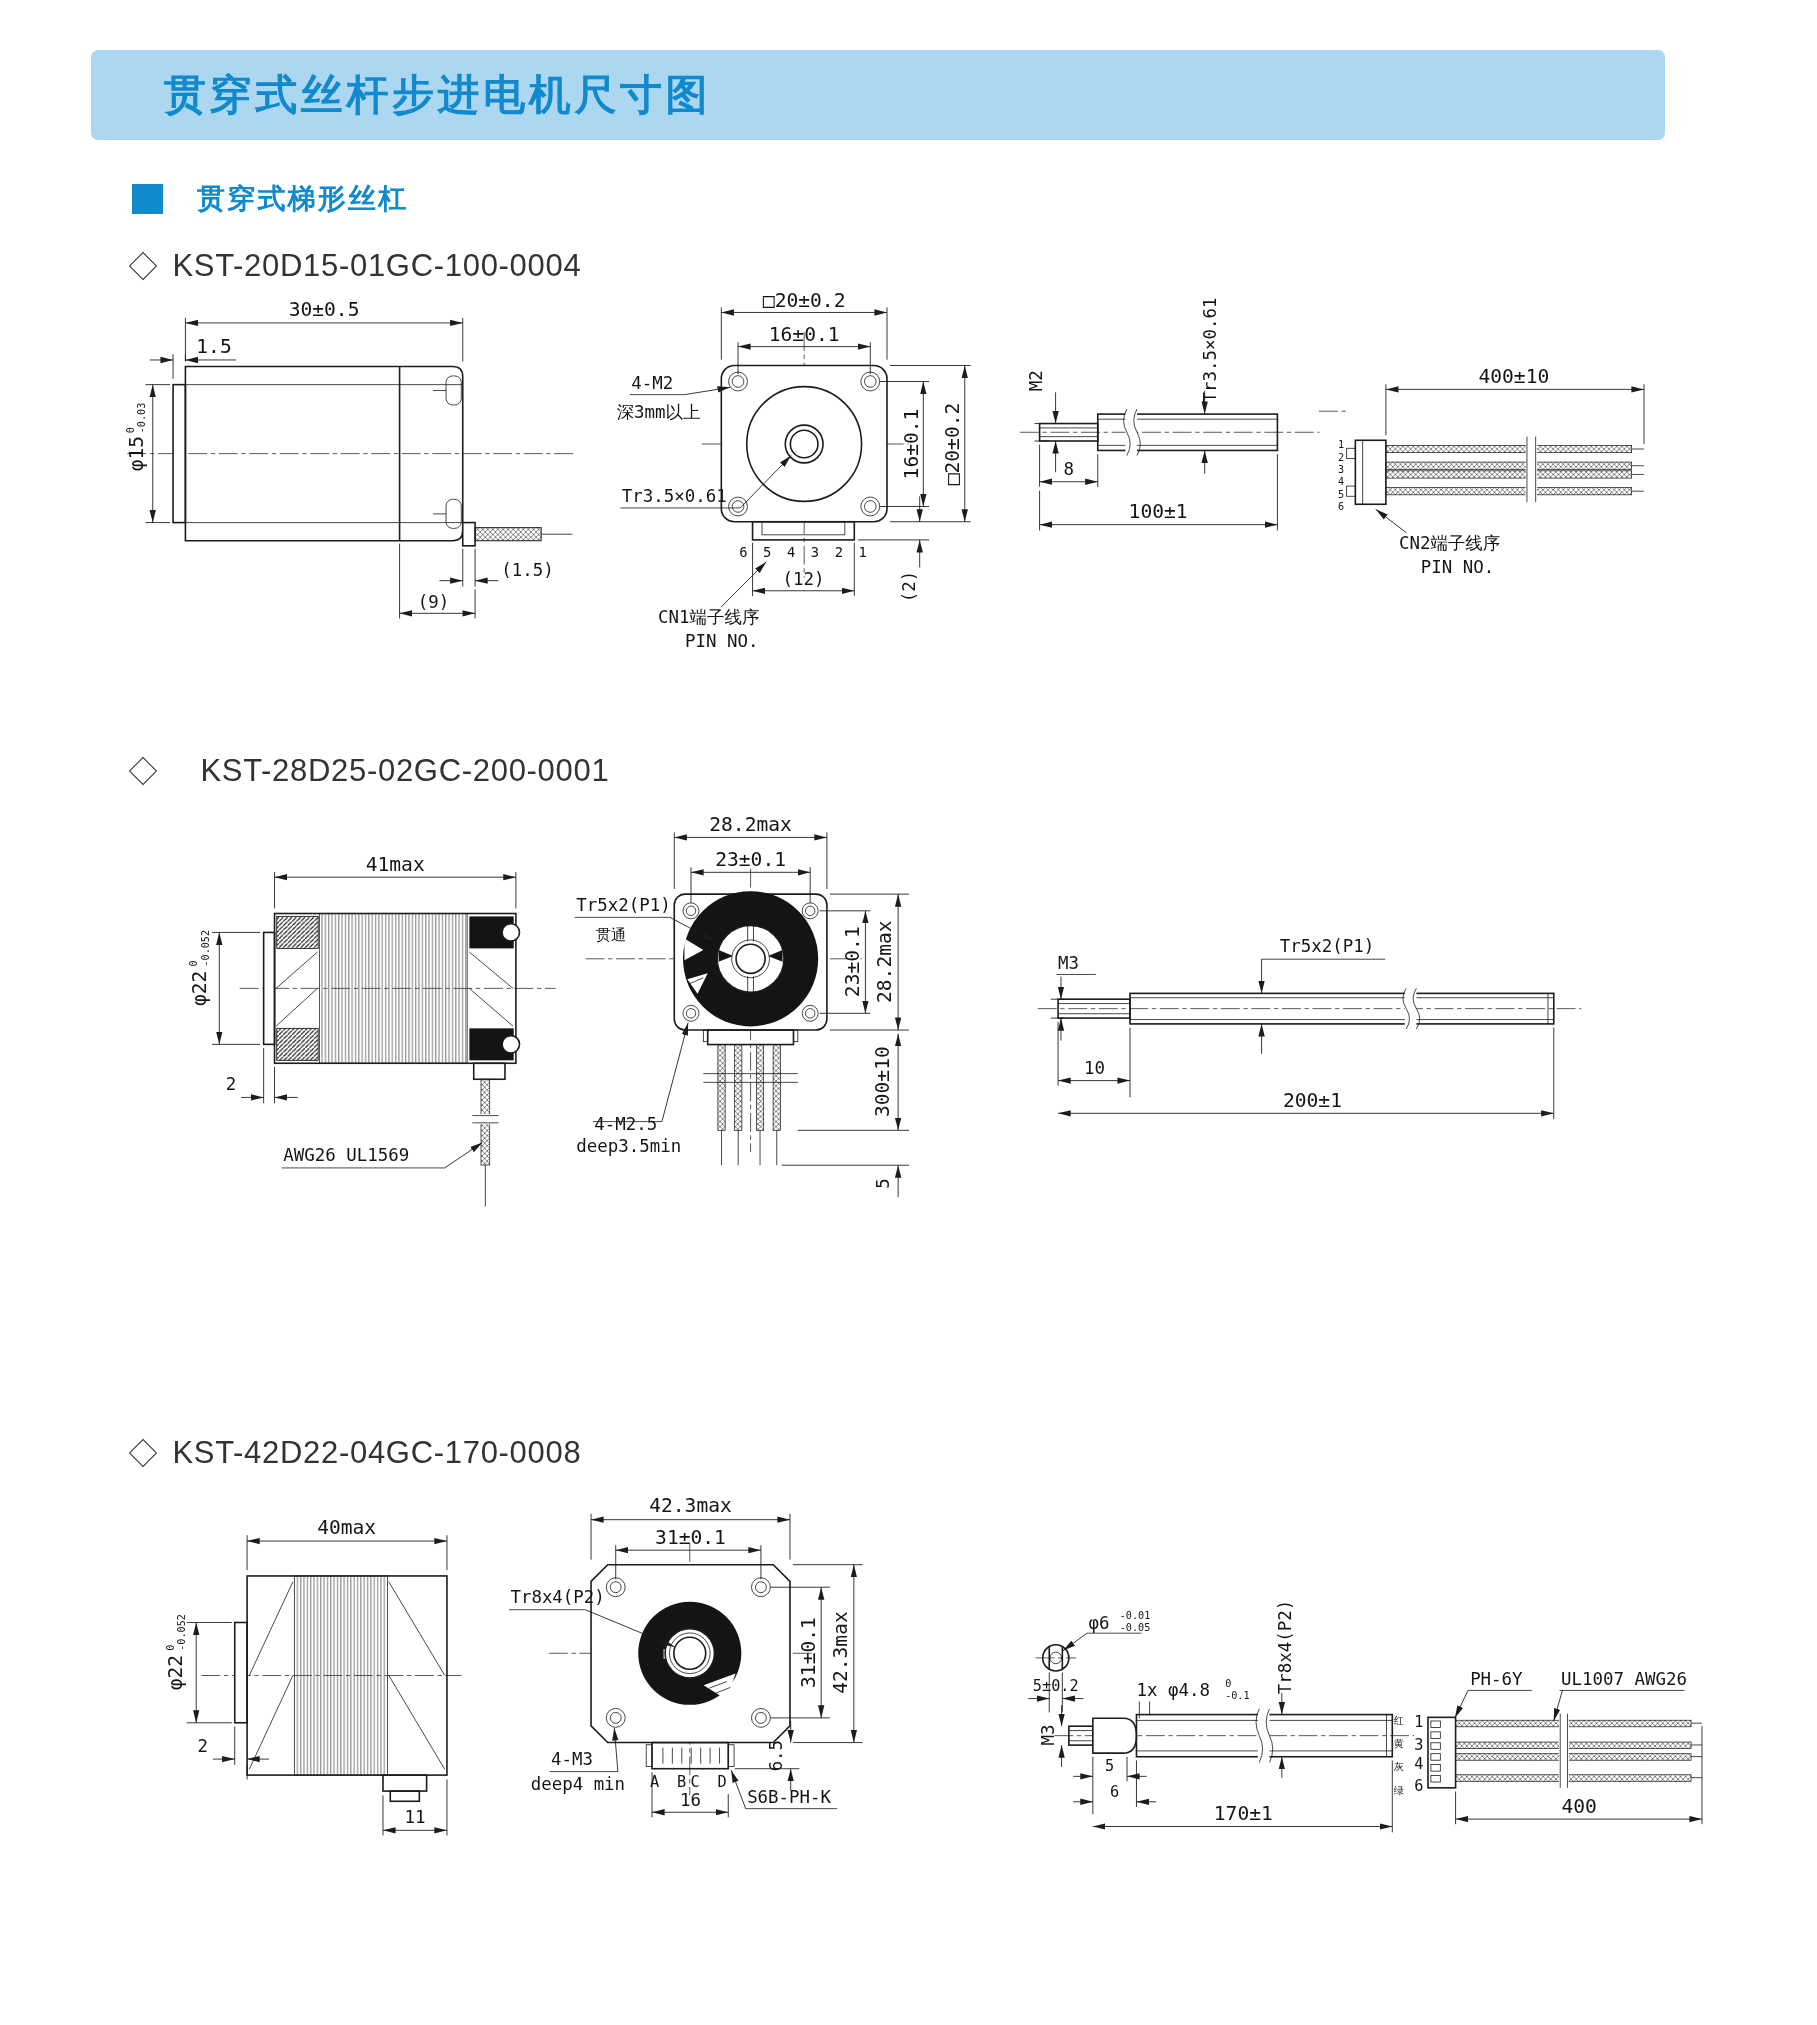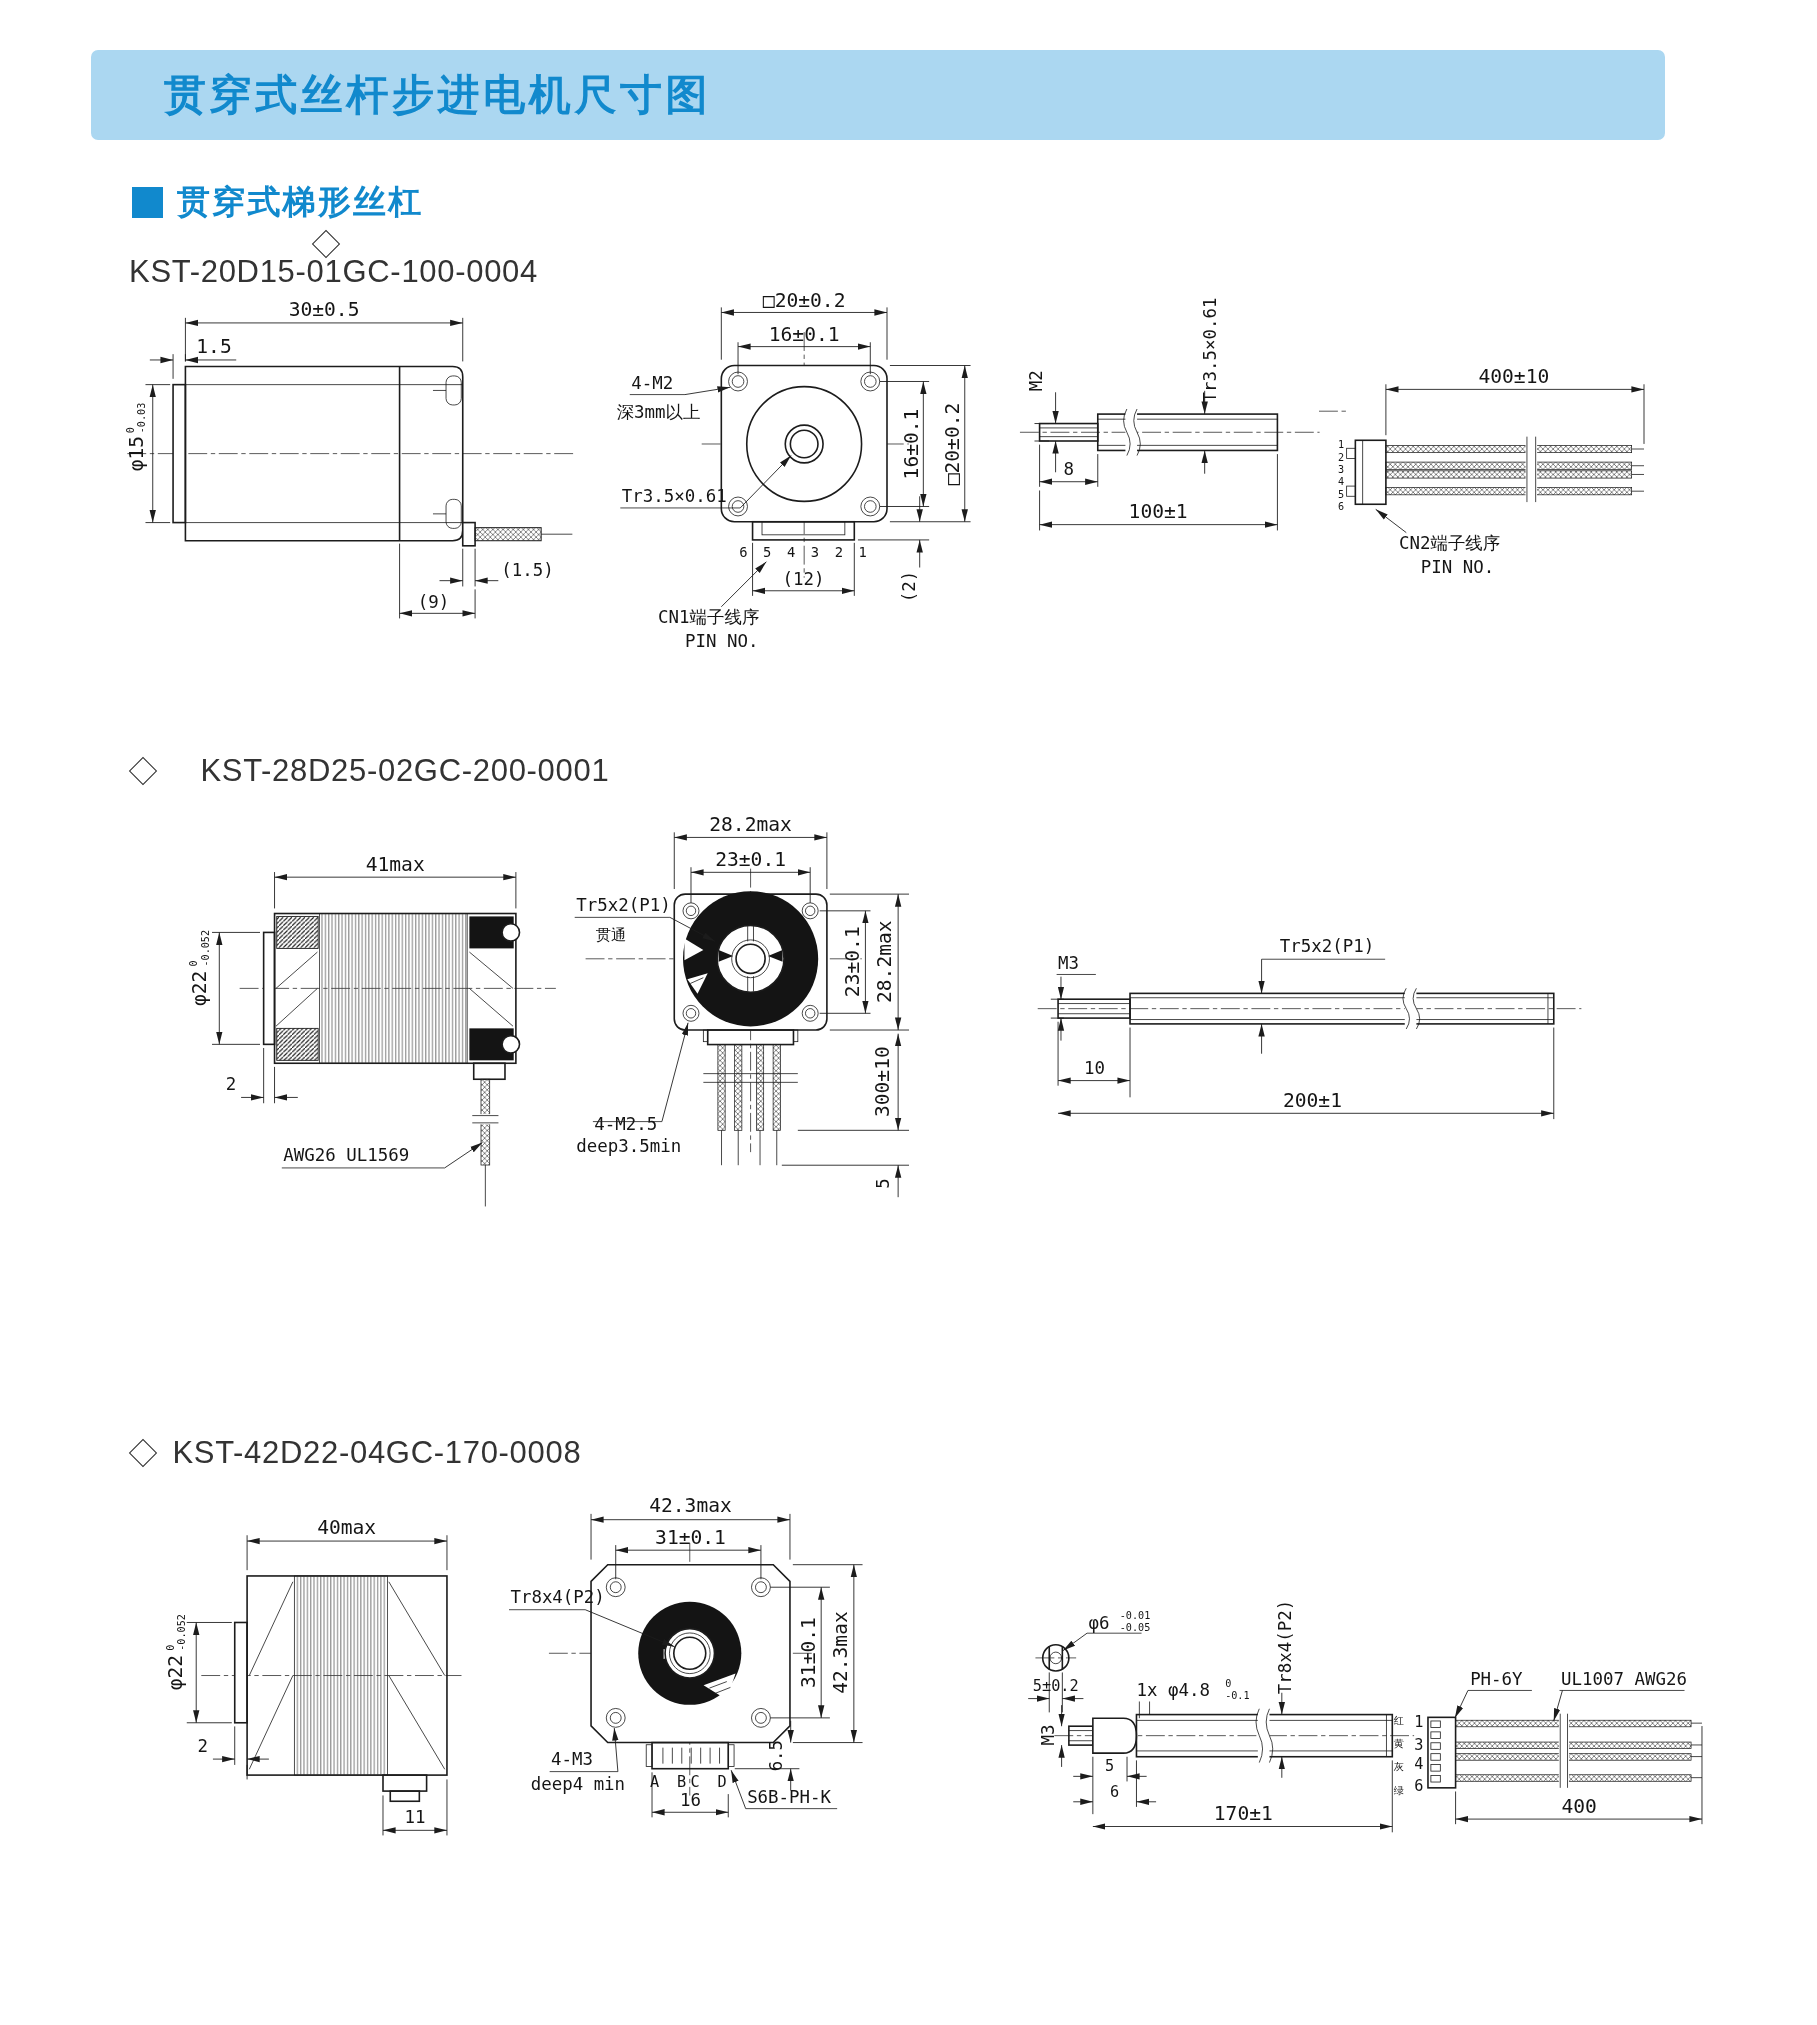--- a/index.html
+++ b/index.html
@@ -1,21 +1,21 @@
 <!DOCTYPE html>
 <html style="font-size:11.6px"><head>
 <meta charset="utf-8">
 <style>
   html,body{margin:0;padding:0;background:#ffffff;}
   body{width:1817px;height:2025px;position:relative;font-family:"Liberation Sans",sans-serif;}
   .banner{position:absolute;left:91px;top:50px;width:1574px;height:90px;background:#abd7f1;display:flex;align-items:center;border-radius:7px;}
   .banner .title{margin-left:73px;font-size:42px;font-weight:bold;color:#1189cd;letter-spacing:3.6px;}
   .section{position:absolute;left:132px;top:180px;display:flex;align-items:center;}
   .section .sq{width:30.5px;height:30.5px;background:#1189cd;margin-right:14.5px;}
-  .section .label{font-size:33px;font-weight:bold;color:#1189cd;letter-spacing:2.2px;}
+  .section .label{font-size:28px;font-weight:bold;color:#1189cd;letter-spacing:2.2px;margin-left:20px;}
   .model-label{position:absolute;display:flex;align-items:center;}
   .model-label .diamond{width:18px;height:18px;border:1.8px solid #2a2a2a;transform:rotate(45deg);margin:0 19px 0 4.4px;flex:none;}
   .model-label .pn{font-size:31px;color:#333;letter-spacing:0.7px;}
   svg{position:absolute;overflow:visible;}
   .o{stroke:#1c1c1c;stroke-width:2.2;fill:none;}
   .of{stroke:#1c1c1c;stroke-width:2.2;fill:#ffffff;}
   .th{stroke:#1c1c1c;stroke-width:1.1;fill:none;}
   .d{stroke:#1c1c1c;stroke-width:1.2;fill:none;}
   .de{stroke:#1c1c1c;stroke-width:1.2;fill:none;marker-end:url(#ar);}
   .dd{stroke:#1c1c1c;stroke-width:1.2;fill:none;marker-start:url(#ar);marker-end:url(#ar);}
@@ -46,21 +46,21 @@
 </svg>
 
 <div class="banner">
   <div class="title">贯穿式丝杆步进电机尺寸图</div>
 </div>
 <div class="section">
   <div class="sq"></div>
   <div class="label">贯穿式梯形丝杠</div>
 </div>
 
-<div class="model-label" style="left:129px;top:234px;flex-direction:column;">
+<div class="model-label" style="left:129px;top:248px;">
   <div class="diamond"></div>
   <div class="pn">KST-20D15-01GC-100-0004</div>
 </div>
 
 <svg style="left:109px;top:283px;" width="465" height="363" viewBox="0 0 640 500">
   <g>
     <line class="cl" x1="25" y1="235" x2="640" y2="235"></line>
     <rect class="of" x="88" y="140" width="17" height="190"></rect>
     <path class="o" d="M105,115 H473 Q487,115 487,129 V341 Q487,355 473,355 H105 Z"></path>
     <line class="th" x1="105" y1="140" x2="487" y2="140"></line>

